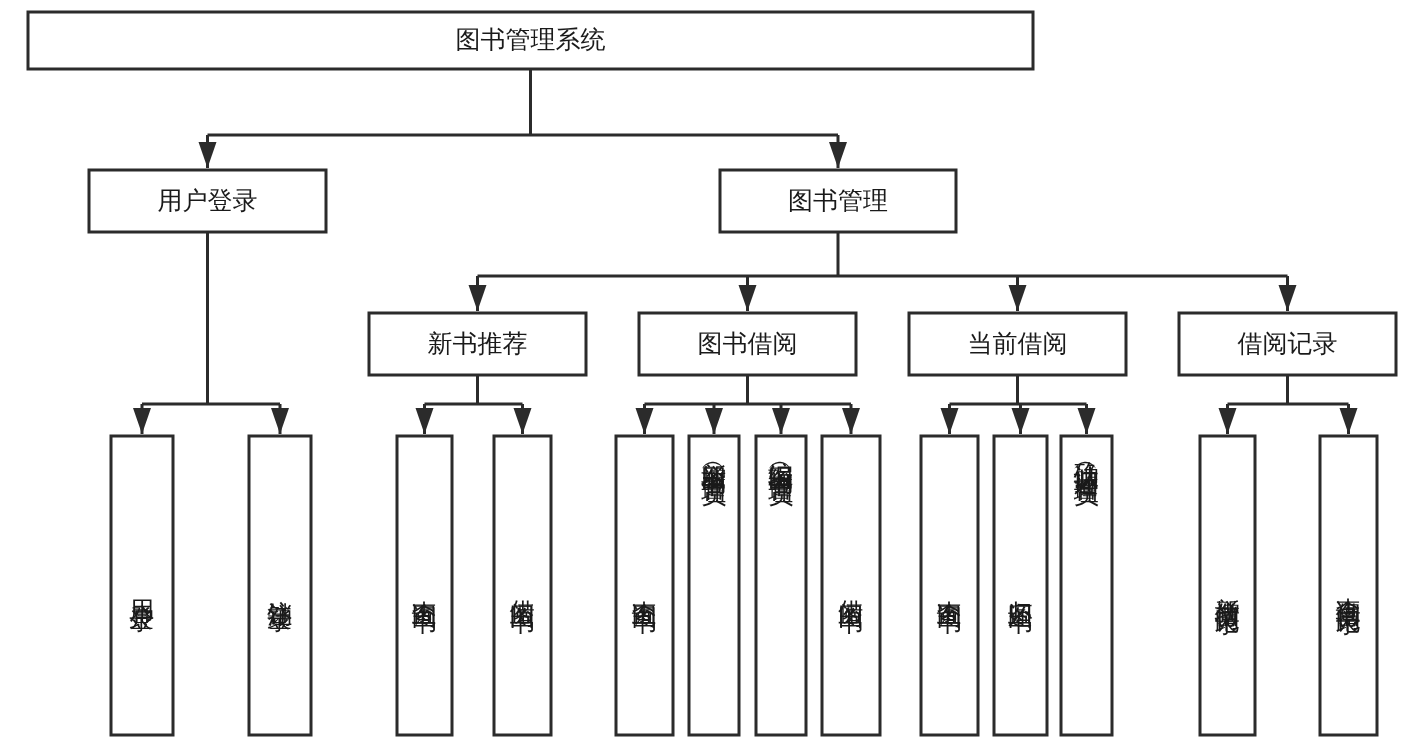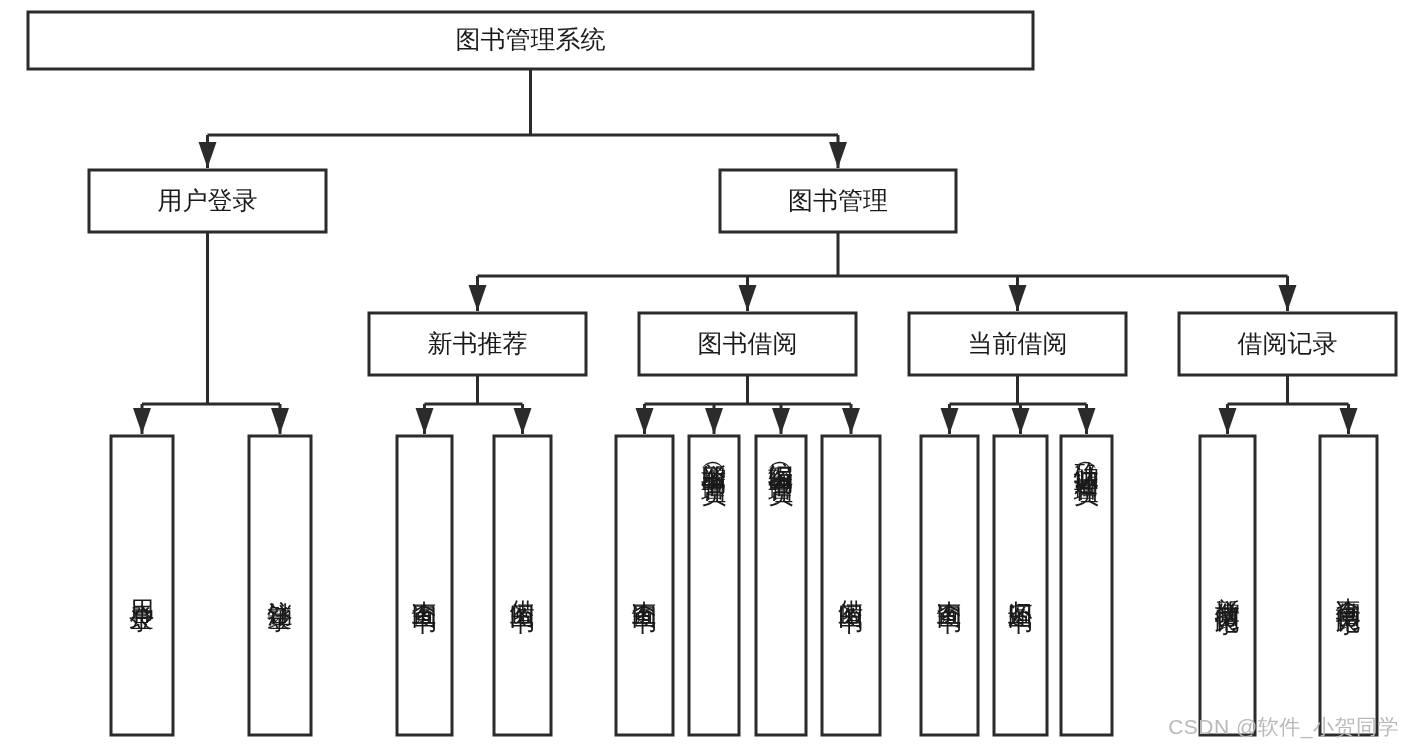--- a/index.html
+++ b/index.html
@@ -223,14 +223,13 @@
       <div class="node-label-v align-top" style="left: 681px; top: 436px; width: 50px; height: 299px;">新增图书（管理员）</div>
       <div class="node-label-v align-top" style="left: 748px; top: 436px; width: 50px; height: 299px;">编辑图书（管理员）</div>
       <div class="node-label-v" style="left: 814px; top: 436px; width: 58px; height: 299px;">借阅图书</div>
       <div class="node-label-v" style="left: 913px; top: 436px; width: 57px; height: 299px;">查询图书</div>
       <div class="node-label-v" style="left: 986px; top: 436px; width: 53px; height: 299px;">归还图书</div>
       <div class="node-label-v align-top" style="left: 1053px; top: 436px; width: 51px; height: 299px;">确认归还（管理员）</div>
       <div class="node-label-v" style="left: 1192px; top: 436px; width: 55px; height: 299px;">新增借阅记录</div>
       <div class="node-label-v" style="left: 1312px; top: 436px; width: 57px; height: 299px;">查询借阅记录</div>
     </div>
 
-  <div class="watermark">CSDN @软件_小贺同学</div>
 </div>
 
 </body></html>

